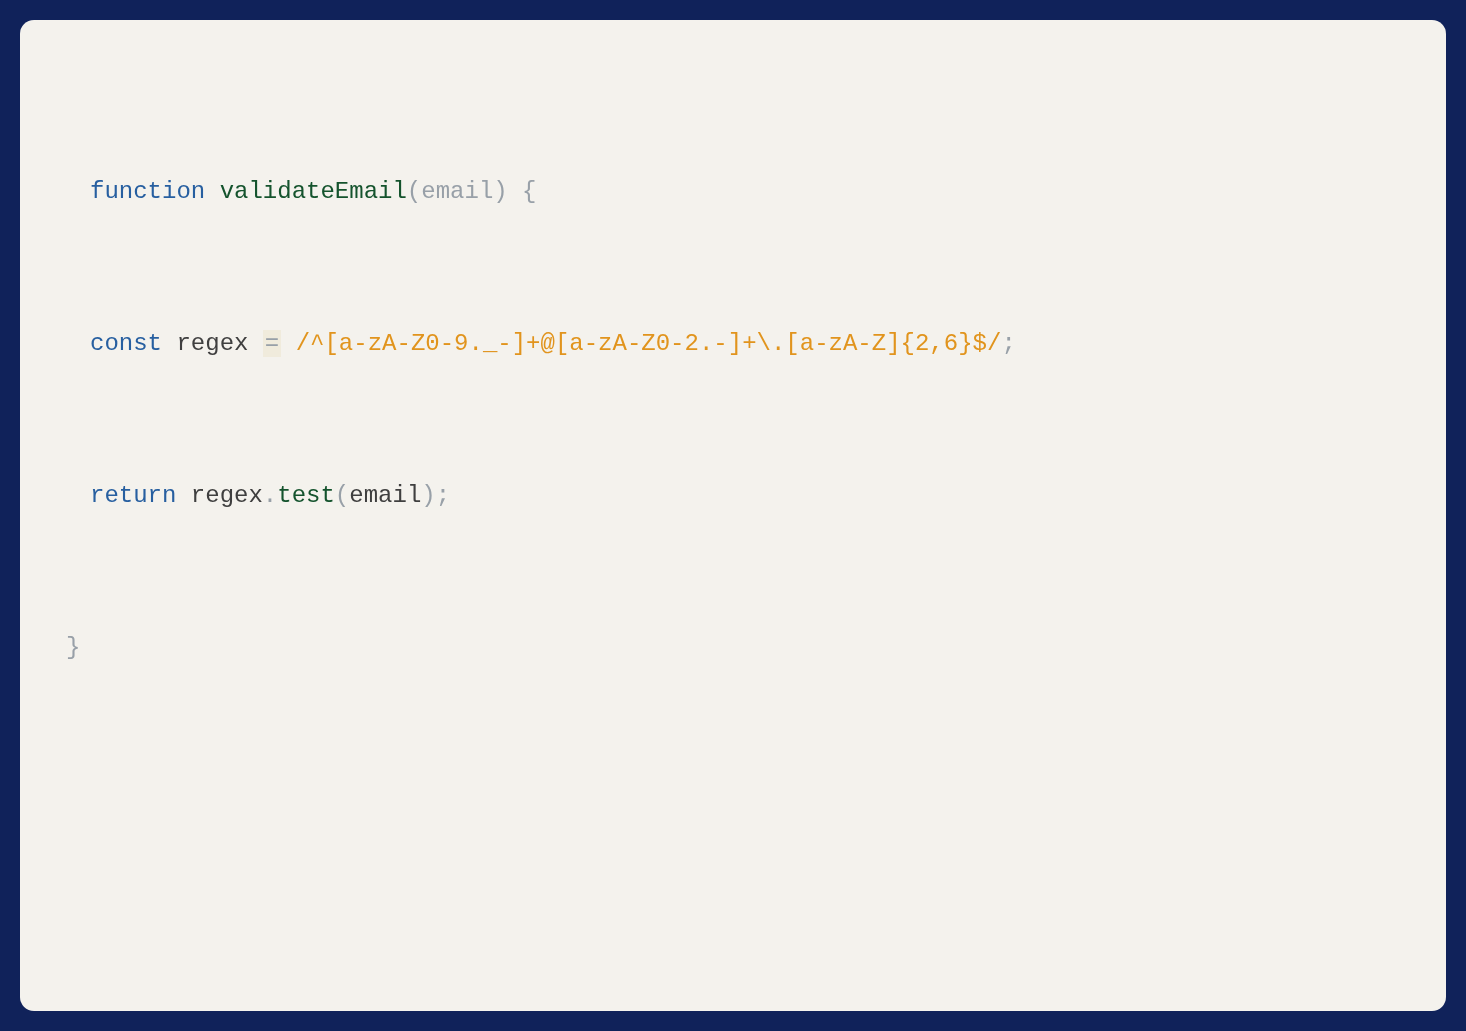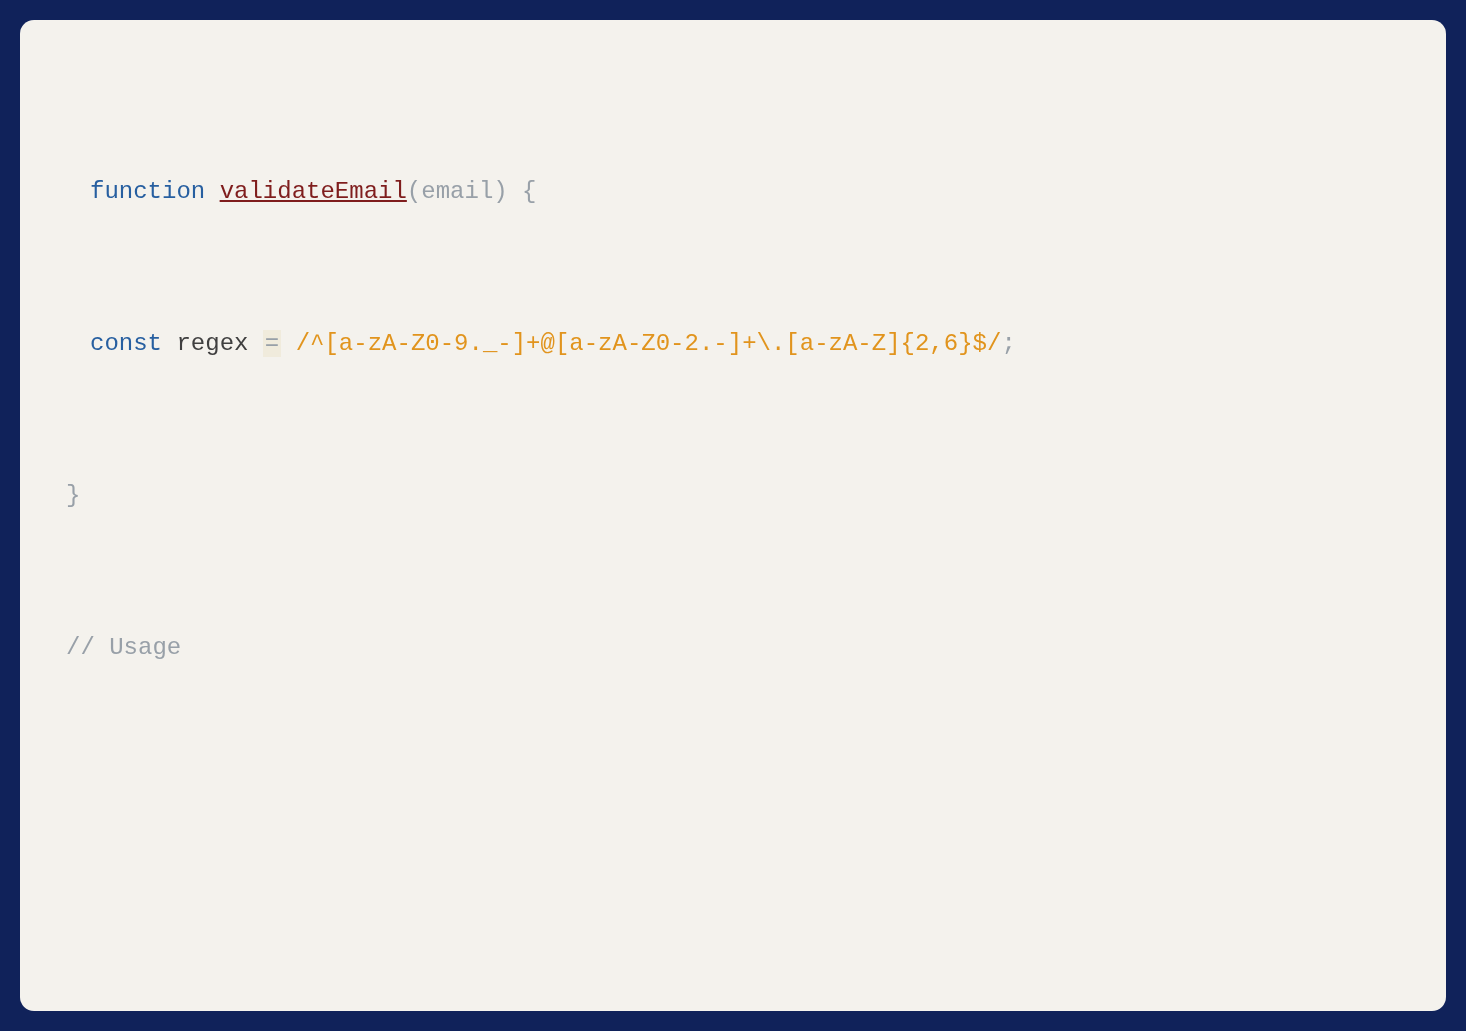--- a/index.html
+++ b/index.html
@@ -22,37 +22,37 @@
     padding: 58px 40px 40px 46px;
     overflow: hidden;
   }
   .code {
     font-size: 24px;
     line-height: 76px;
     white-space: pre;
     color: #3f3f3f;
   }
   .kw-blue    { color: #275fa0; margin-left: 24px; }   
-  .fn-red     { color: #7f1d1d; text-decoration: underline; }   
+  .fn-red     { color: #14532d; }   
   .regex      { color: #e1941d; }   
   .param      { color: #98a0a8; }   
   .brace      { color: #98a0a8; }   
   .punct      { color: #98a0a8; }   
   .comment    { color: #98a0a8; }   
   .eq-hi      { background: #f0ebdc; padding: 0 2px; color:#98a0a8;}
   .text       { color: #3f3f3f; text-align: center; }
 </style>
 </head>
 <body>
 
 <div class="card">
 <div class="code">
 <div><span class="kw-blue">function</span><span> </span><span class="fn-red">validateEmail</span><span class="brace">(</span><span class="param">email</span><span class="brace">)</span><span> </span><span class="brace">{</span></div>
 <div><span class="kw-blue">const</span><span> </span><span class="text">regex</span><span> </span><span class="eq-hi">=</span><span> </span><span class="regex">/^[a-zA-Z0-9._-]+@[a-zA-Z0-2.-]+\.[a-zA-Z]{2,6}$/</span><span class="punct">;</span></div>
+<div><span class="kw-blue">return</span><span> </span><span class="text">regex</span><span class="punct">.</span><span class="fn-red">test</span><span class="brace">(</span><span class="text">email</span><span class="brace">)</span><span class="punct">;</span></div>
 <div><span class="brace">}</span></div>
-<div><span class="comment">// Usage</span></div>
 
 
 
 
 
 </div>
 </div>
 
 </body></html>

